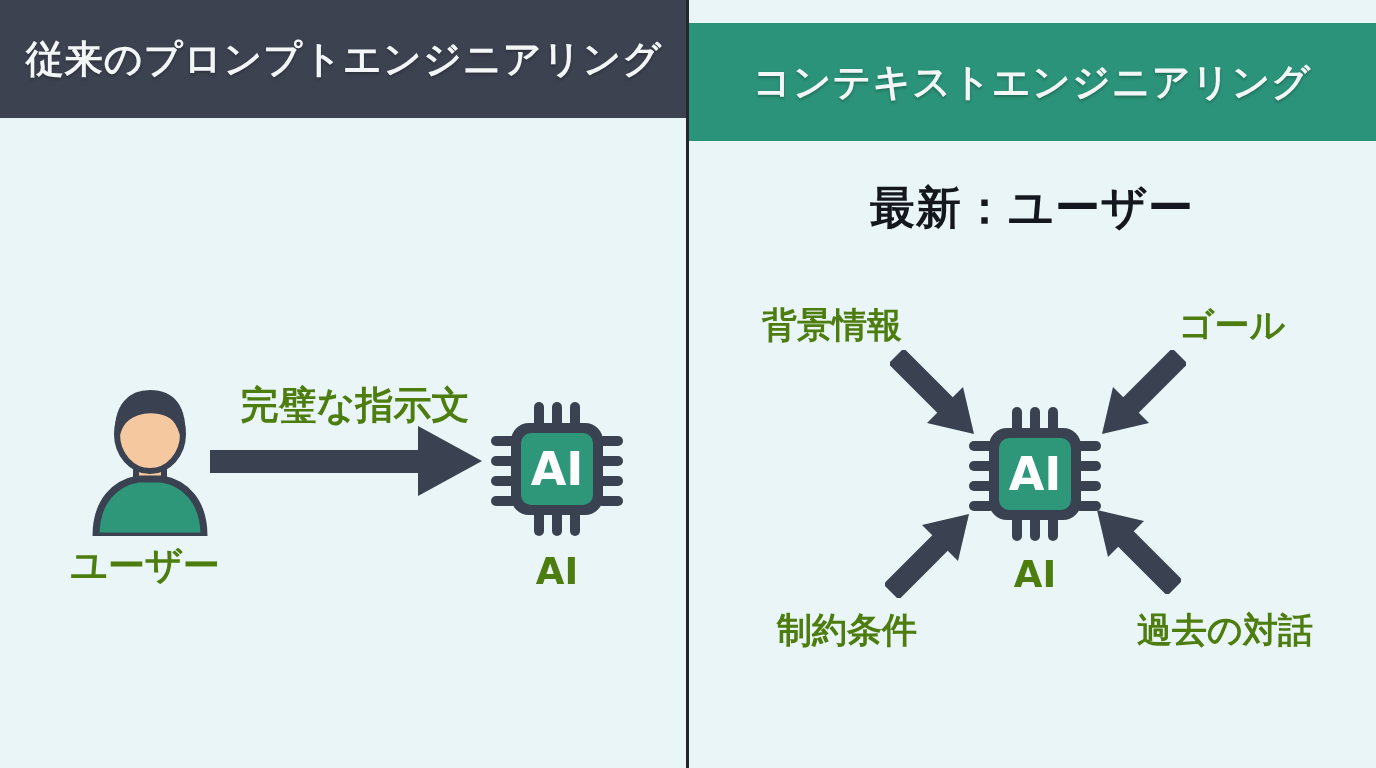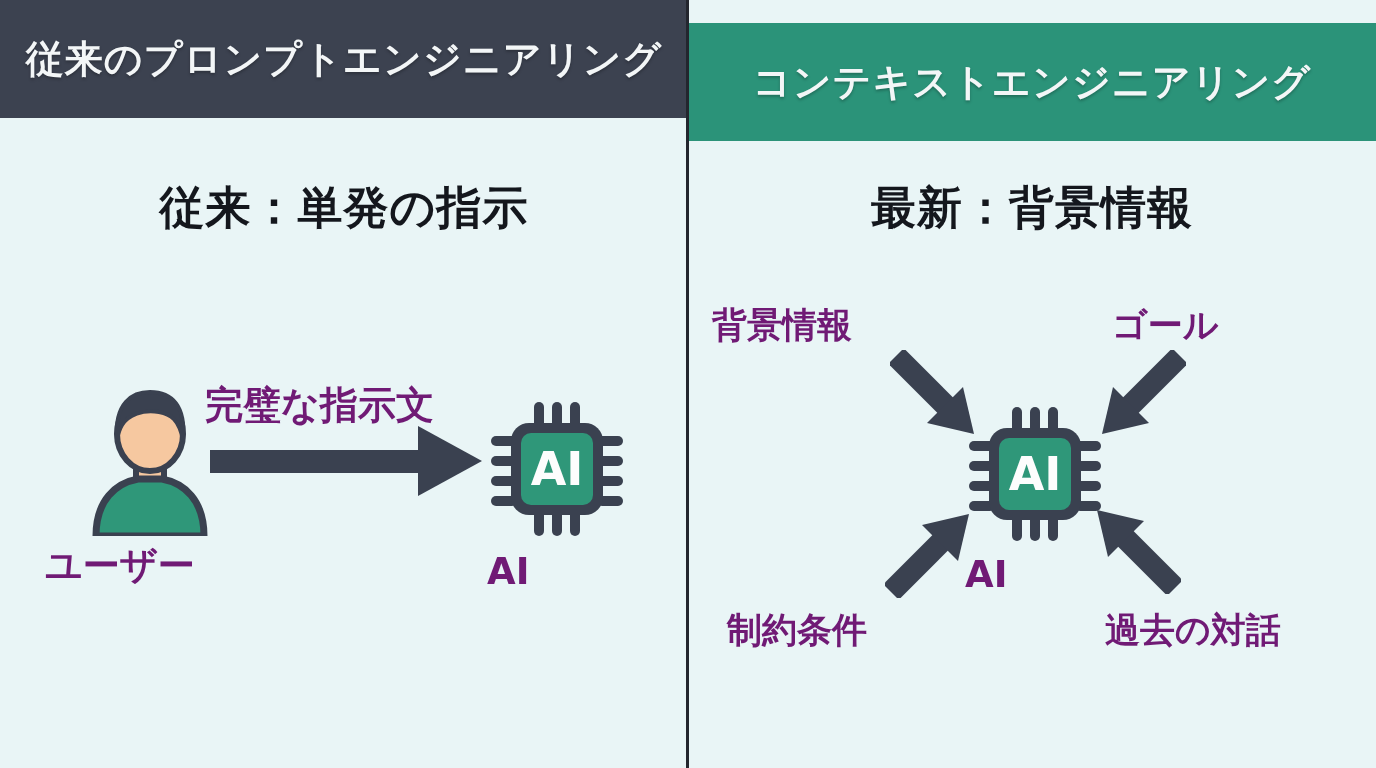--- a/index.html
+++ b/index.html
@@ -20,21 +20,21 @@
     font-size:38px; font-weight:bold; color:#f3f6f7; letter-spacing:1px;
     text-shadow:0 2px 3px rgba(0,0,0,0.25);
   }
   .header.left-bg  { background:#3c4250; }
   .header.right-bg { background:#2b9379;margin-top:23px; }
   .title {
     position:absolute; top:178px; left:0; width:100%;
     text-align:center; font-size:45px; font-weight:bold; color:#14171d;
     letter-spacing:1px;
   }
-  .label { position:absolute; font-weight:bold; color:#701a75; }
+  .label { position:absolute; font-weight:bold; color:#4d7c0f; text-align:center; }
 
   
   .person-icon { position:absolute; left:84px; top:386px; width:132px; height:150px; }
   .user-label  { left:45px; top:541px; width:200px; font-size:37px; }
   .arrow-label { left:205px; top:380px; width:300px; font-size:38px; }
   .h-arrow     { position:absolute; left:210px; top:426px; width:272px; height:70px; }
   .chip        { position:absolute; width:140px; height:155px; }
   .chip-left   { left:487px; top:392px; }
   .ai-label-left { left:487px; top:550px; width:140px; font-size:37px; }
 
@@ -61,21 +61,20 @@
       <path d="M6,6 L58,58" stroke="#3a4150" stroke-width="22"></path>
       <polygon points="84,84 73,37 37,73" fill="#3a4150"></polygon>
     </symbol>
   </defs>
 </svg>
 
 <div class="container">
 
   <div class="panel">
     <div class="header left-bg">従来のプロンプトエンジニアリング</div>
-    <div class="title">従来：単発の指示</div>
 
     <svg class="person-icon" viewBox="0 0 132 150">
       <rect x="52" y="74" width="28" height="26" fill="#f6c8a0" stroke="#3a4150" stroke-width="6"></rect>
       <path d="M12,150 C12,114 32,97 54,93 L78,93 C100,97 120,114 120,150 Z" fill="#2f9779" stroke="#3a4150" stroke-width="7"></path>
       <ellipse cx="66" cy="48" rx="33" ry="37" fill="#f6c8a0" stroke="#3a4150" stroke-width="6"></ellipse>
       <path d="M33,54 C30,16 49,6 66,6 C88,6 102,20 99,54
                C95,34 87,28 75,26 C59,23 44,29 38,39 C35,44 34,48 33,54 Z" fill="#3a4150" stroke="#3a4150" stroke-width="4" stroke-linejoin="round"></path>
     </svg>
     <div class="label user-label">ユーザー</div>
 
@@ -104,21 +103,21 @@
       </g>
       <rect x="24" y="31" width="92" height="92" rx="18" fill="#3a4150"></rect>
       <rect x="34" y="41" width="72" height="72" rx="10" fill="#2f9779"></rect>
       <text x="70" y="93" text-anchor="middle" font-size="46" font-weight="bold" fill="#fdfdfd" font-family="DejaVu Sans, Liberation Sans, sans-serif">AI</text>
     </svg>
     <div class="label ai-label-left">AI</div>
   </div>
 
   <div class="panel">
     <div class="header right-bg">コンテキストエンジニアリング</div>
-    <div class="title">最新：背景情報</div>
+    <div class="title">最新：ユーザー</div>
 
     <div class="label ctx-label lbl-tl">背景情報</div>
     <div class="label ctx-label lbl-bl">制約条件</div>
     <div class="label ctx-label lbl-tr">ゴール</div>
     <div class="label ctx-label lbl-br">過去の対話</div>
 
     <svg class="diag-arrow arr-tl">
         <use href="#diag-arrow-sym" width="86" height="86"></use>
       </svg>
     <svg class="diag-arrow arr-tr">

